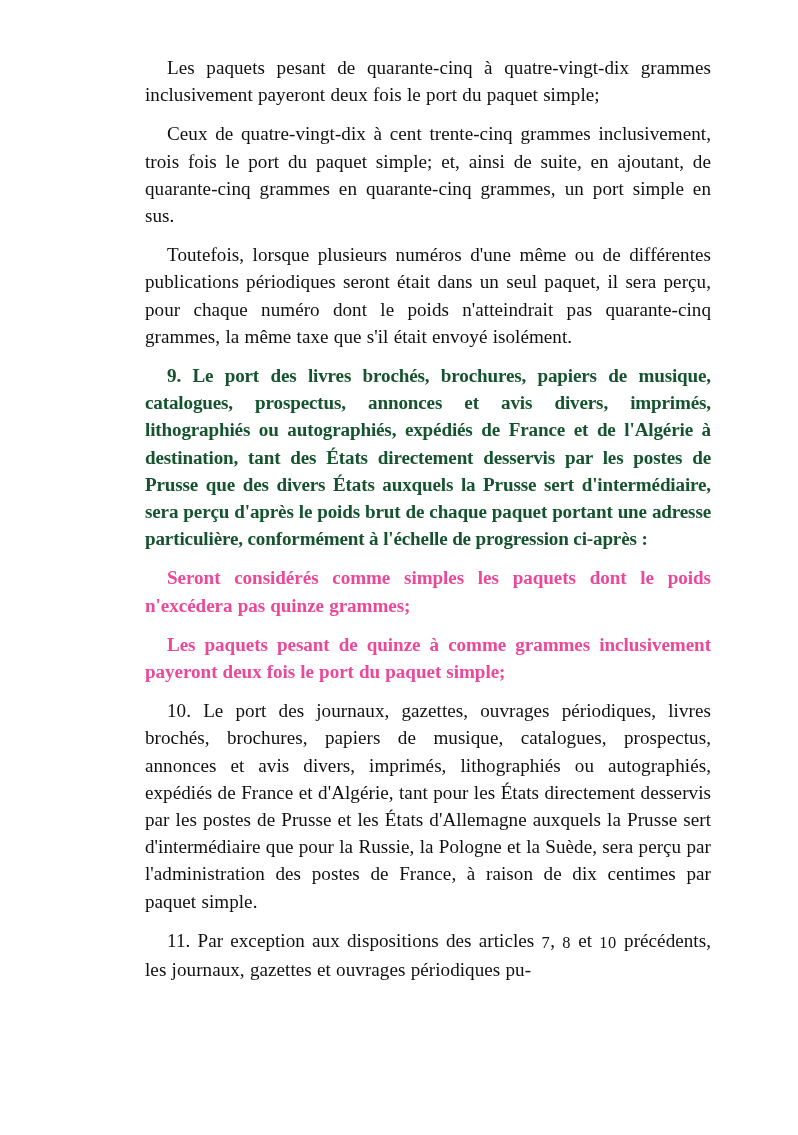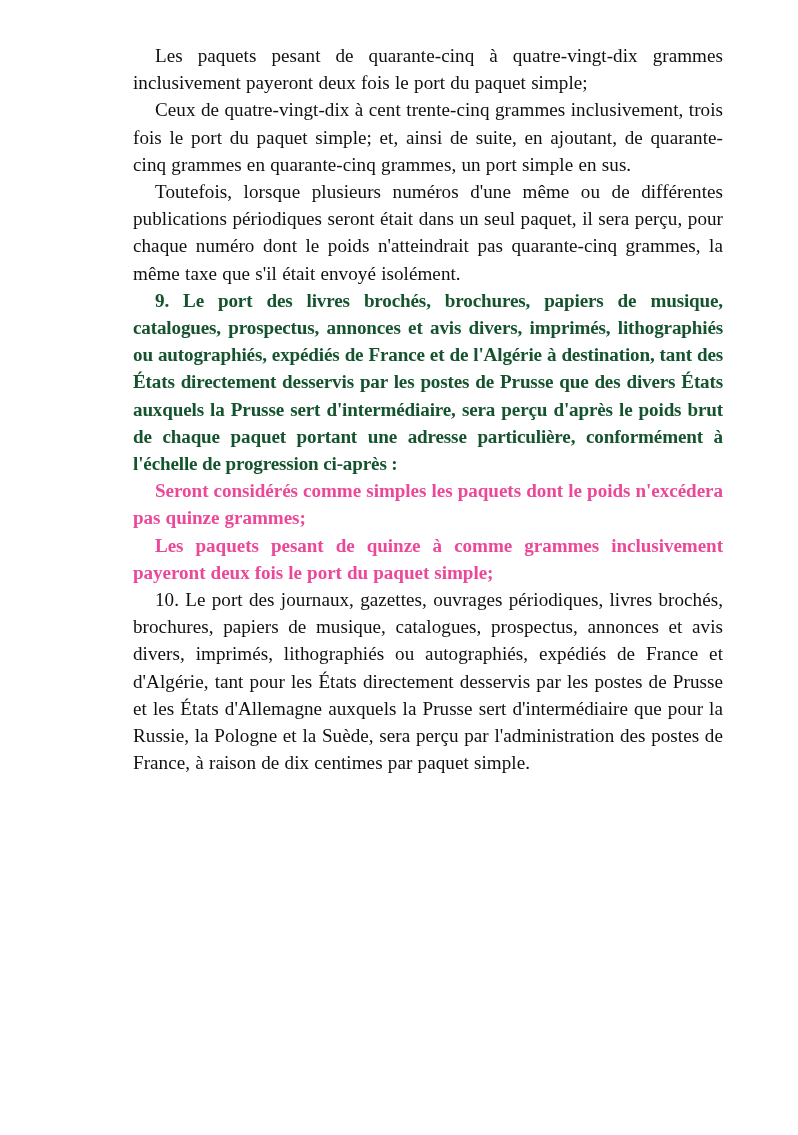--- a/index.html
+++ b/index.html
@@ -20,21 +20,21 @@
     height: 1135px;
     background: #ffffff;
   }
   .column {
     position: absolute;
     left: 133px;
     top: 42px;
     width: 590px;
   }
   p.para {
-    margin: 0;
+    margin: 12px;
     padding: 0;
     text-indent: 22px;
     text-align: justify;
     font-size: 19.1px;
     line-height: 27.2px;
     letter-spacing: 0.05px;
     word-spacing: 0.4px;
     color: #0b0b0b;
     -webkit-font-smoothing: none;
   }
@@ -78,15 +78,16 @@
 
     <p class="para ink-heavy">9. Le port des livres brochés, brochures, papiers de musique, catalogues, prospectus, annonces et avis divers, imprimés, lithographiés ou autographiés, expédiés de France et de l'Algérie à destination, tant des États directement desservis par les postes de Prusse que des divers États auxquels la Prusse sert d'intermédiaire, sera perçu d'après le poids brut de chaque paquet portant une adresse particulière, conformément à l'échelle de progression ci-après :</p>
 
     <p class="para ink-mid">Seront considérés comme simples les paquets dont le poids n'excédera pas quinze grammes;</p>
 
     <p class="para ink-mid">Les paquets pesant de quinze à comme grammes inclusivement payeront deux fois le port du paquet simple;</p>
 
 
     <p class="para ink-light">10. Le port des journaux, gazettes, ouvrages périodiques, livres brochés, brochures, papiers de musique, catalogues, prospectus, annonces et avis divers, imprimés, lithographiés ou autographiés, expédiés de France et d'Algérie, tant pour les États directement desservis par les postes de Prusse et les États d'Allemagne auxquels la Prusse sert d'intermédiaire que pour la Russie, la Pologne et la Suède, sera perçu par l'administration des postes de France, à raison de dix centimes par paquet simple.</p>
 
+    <p class="para ink-light para-last">11. Par exception aux dispositions des articles <span class="oldfig">7</span>, <span class="oldfig">8</span> et <span class="oldfig">10</span> précédents, les journaux, gazettes et ouvrages périodiques pu-</p>
 
   </div>
 </div>
 
 </body></html>

